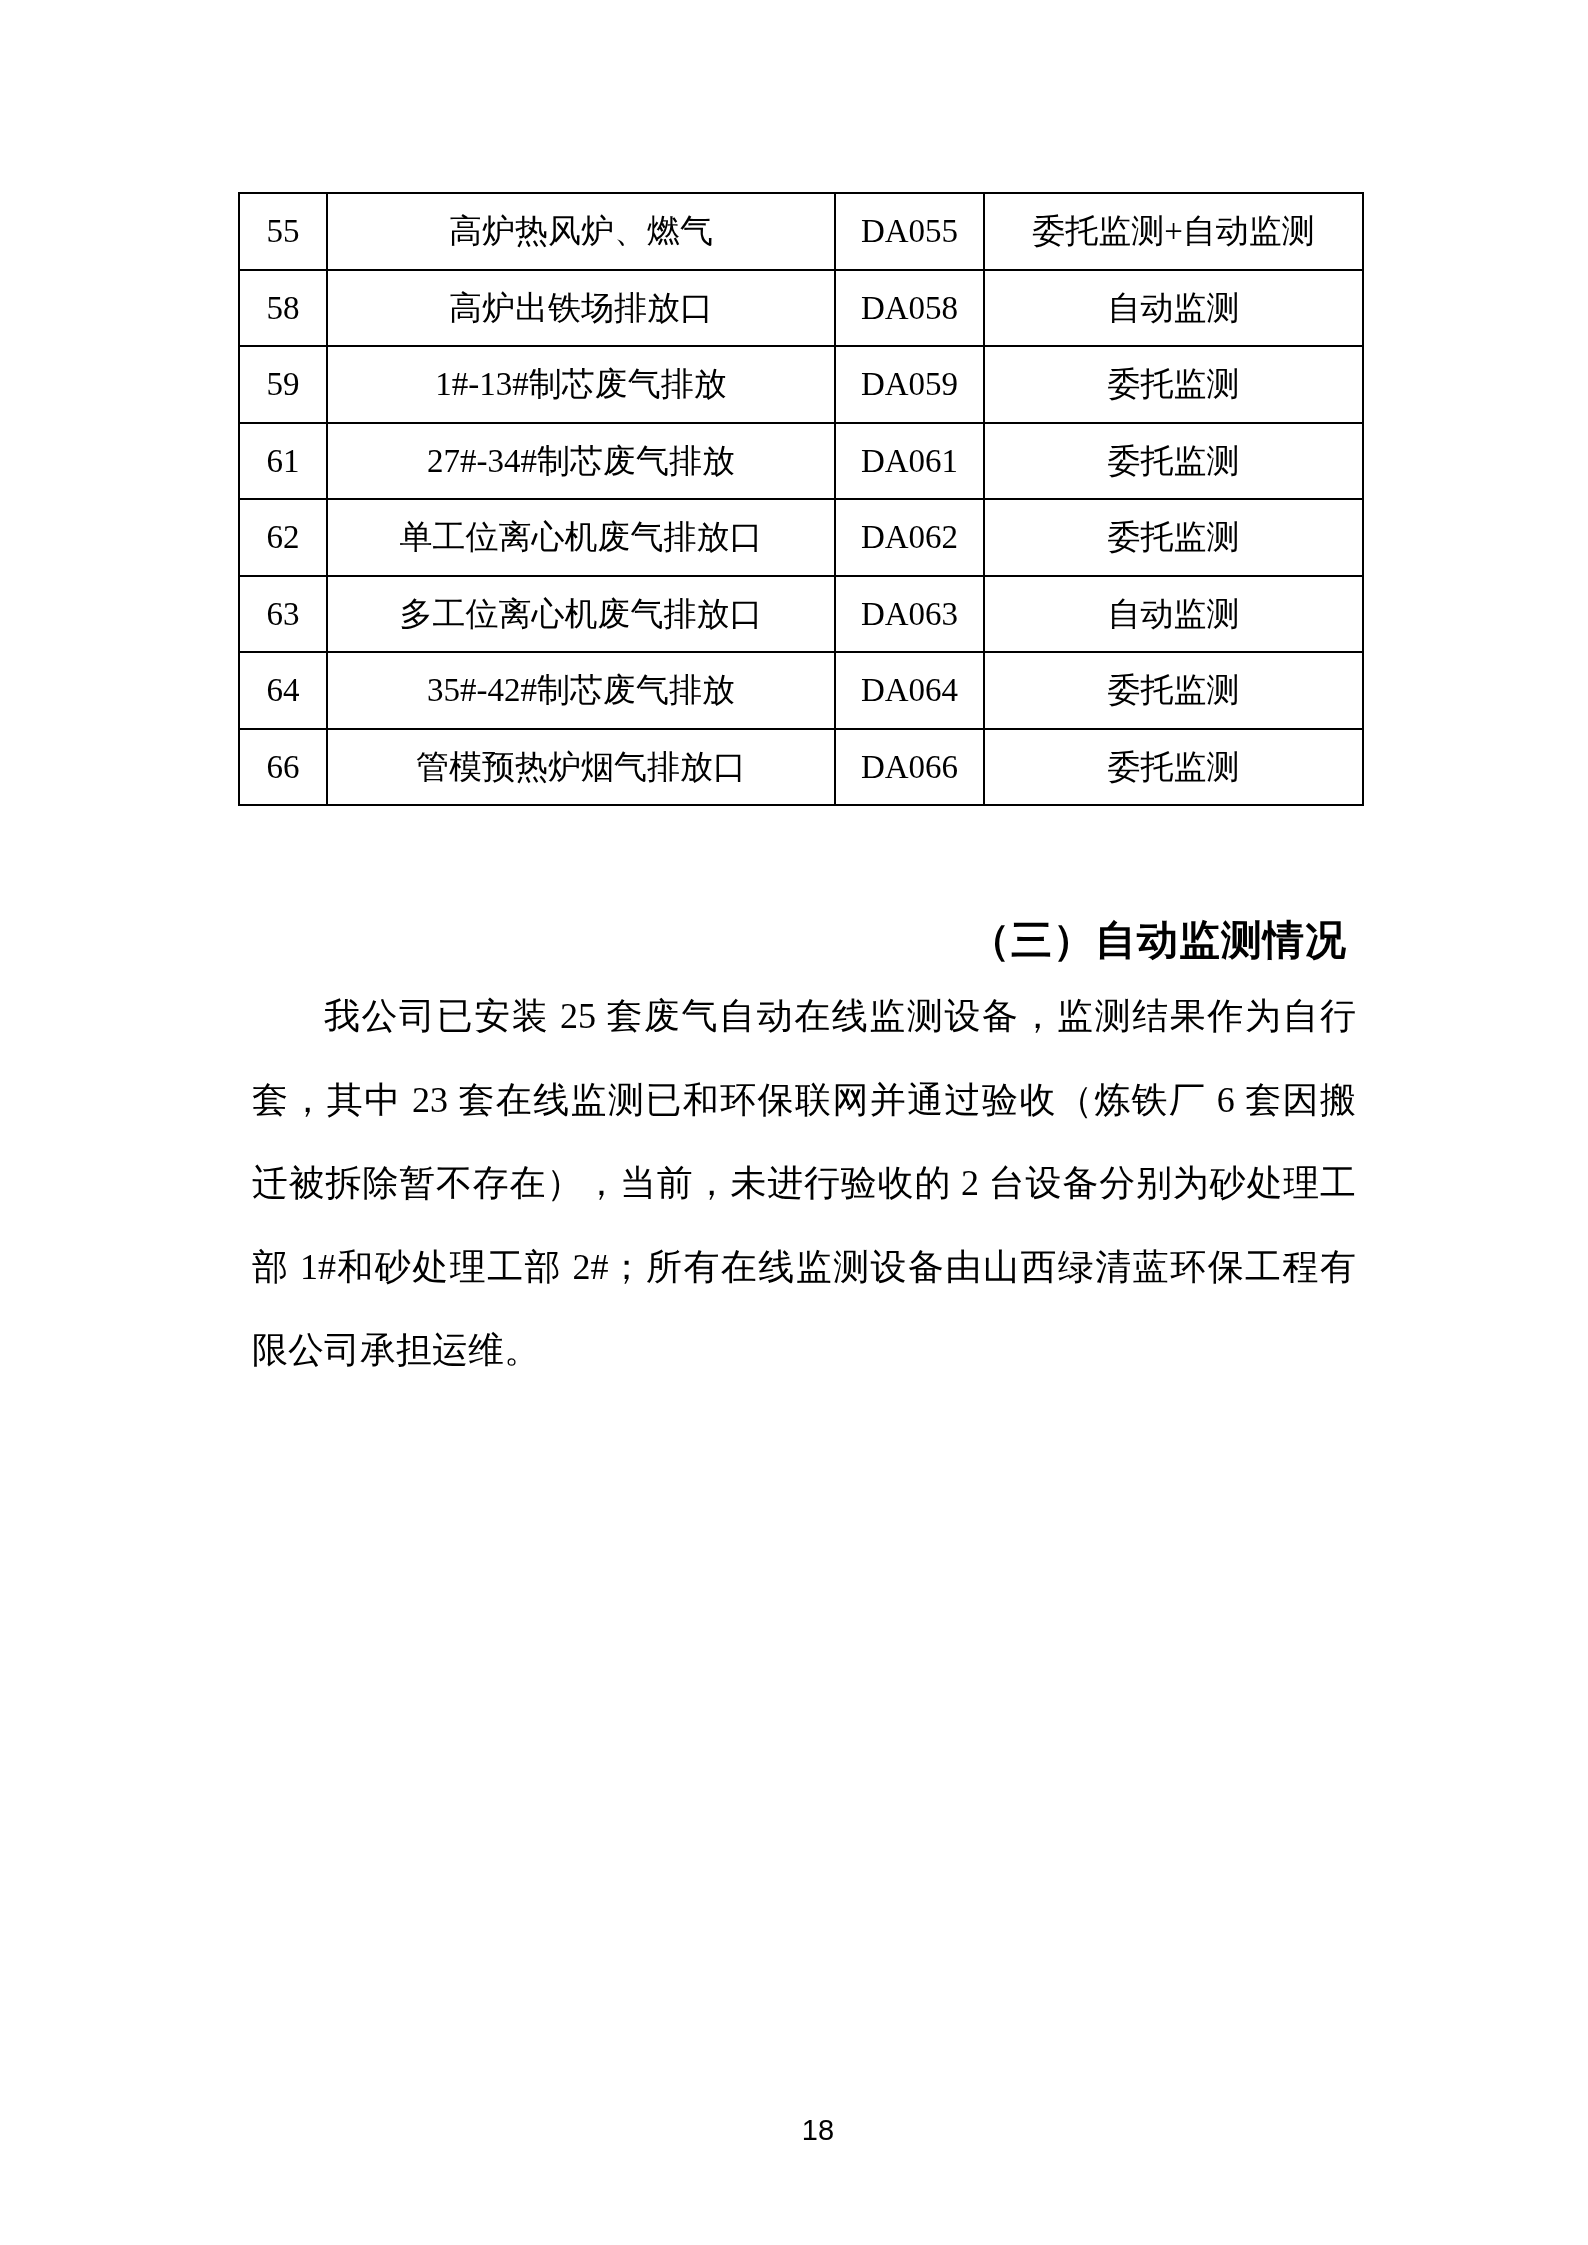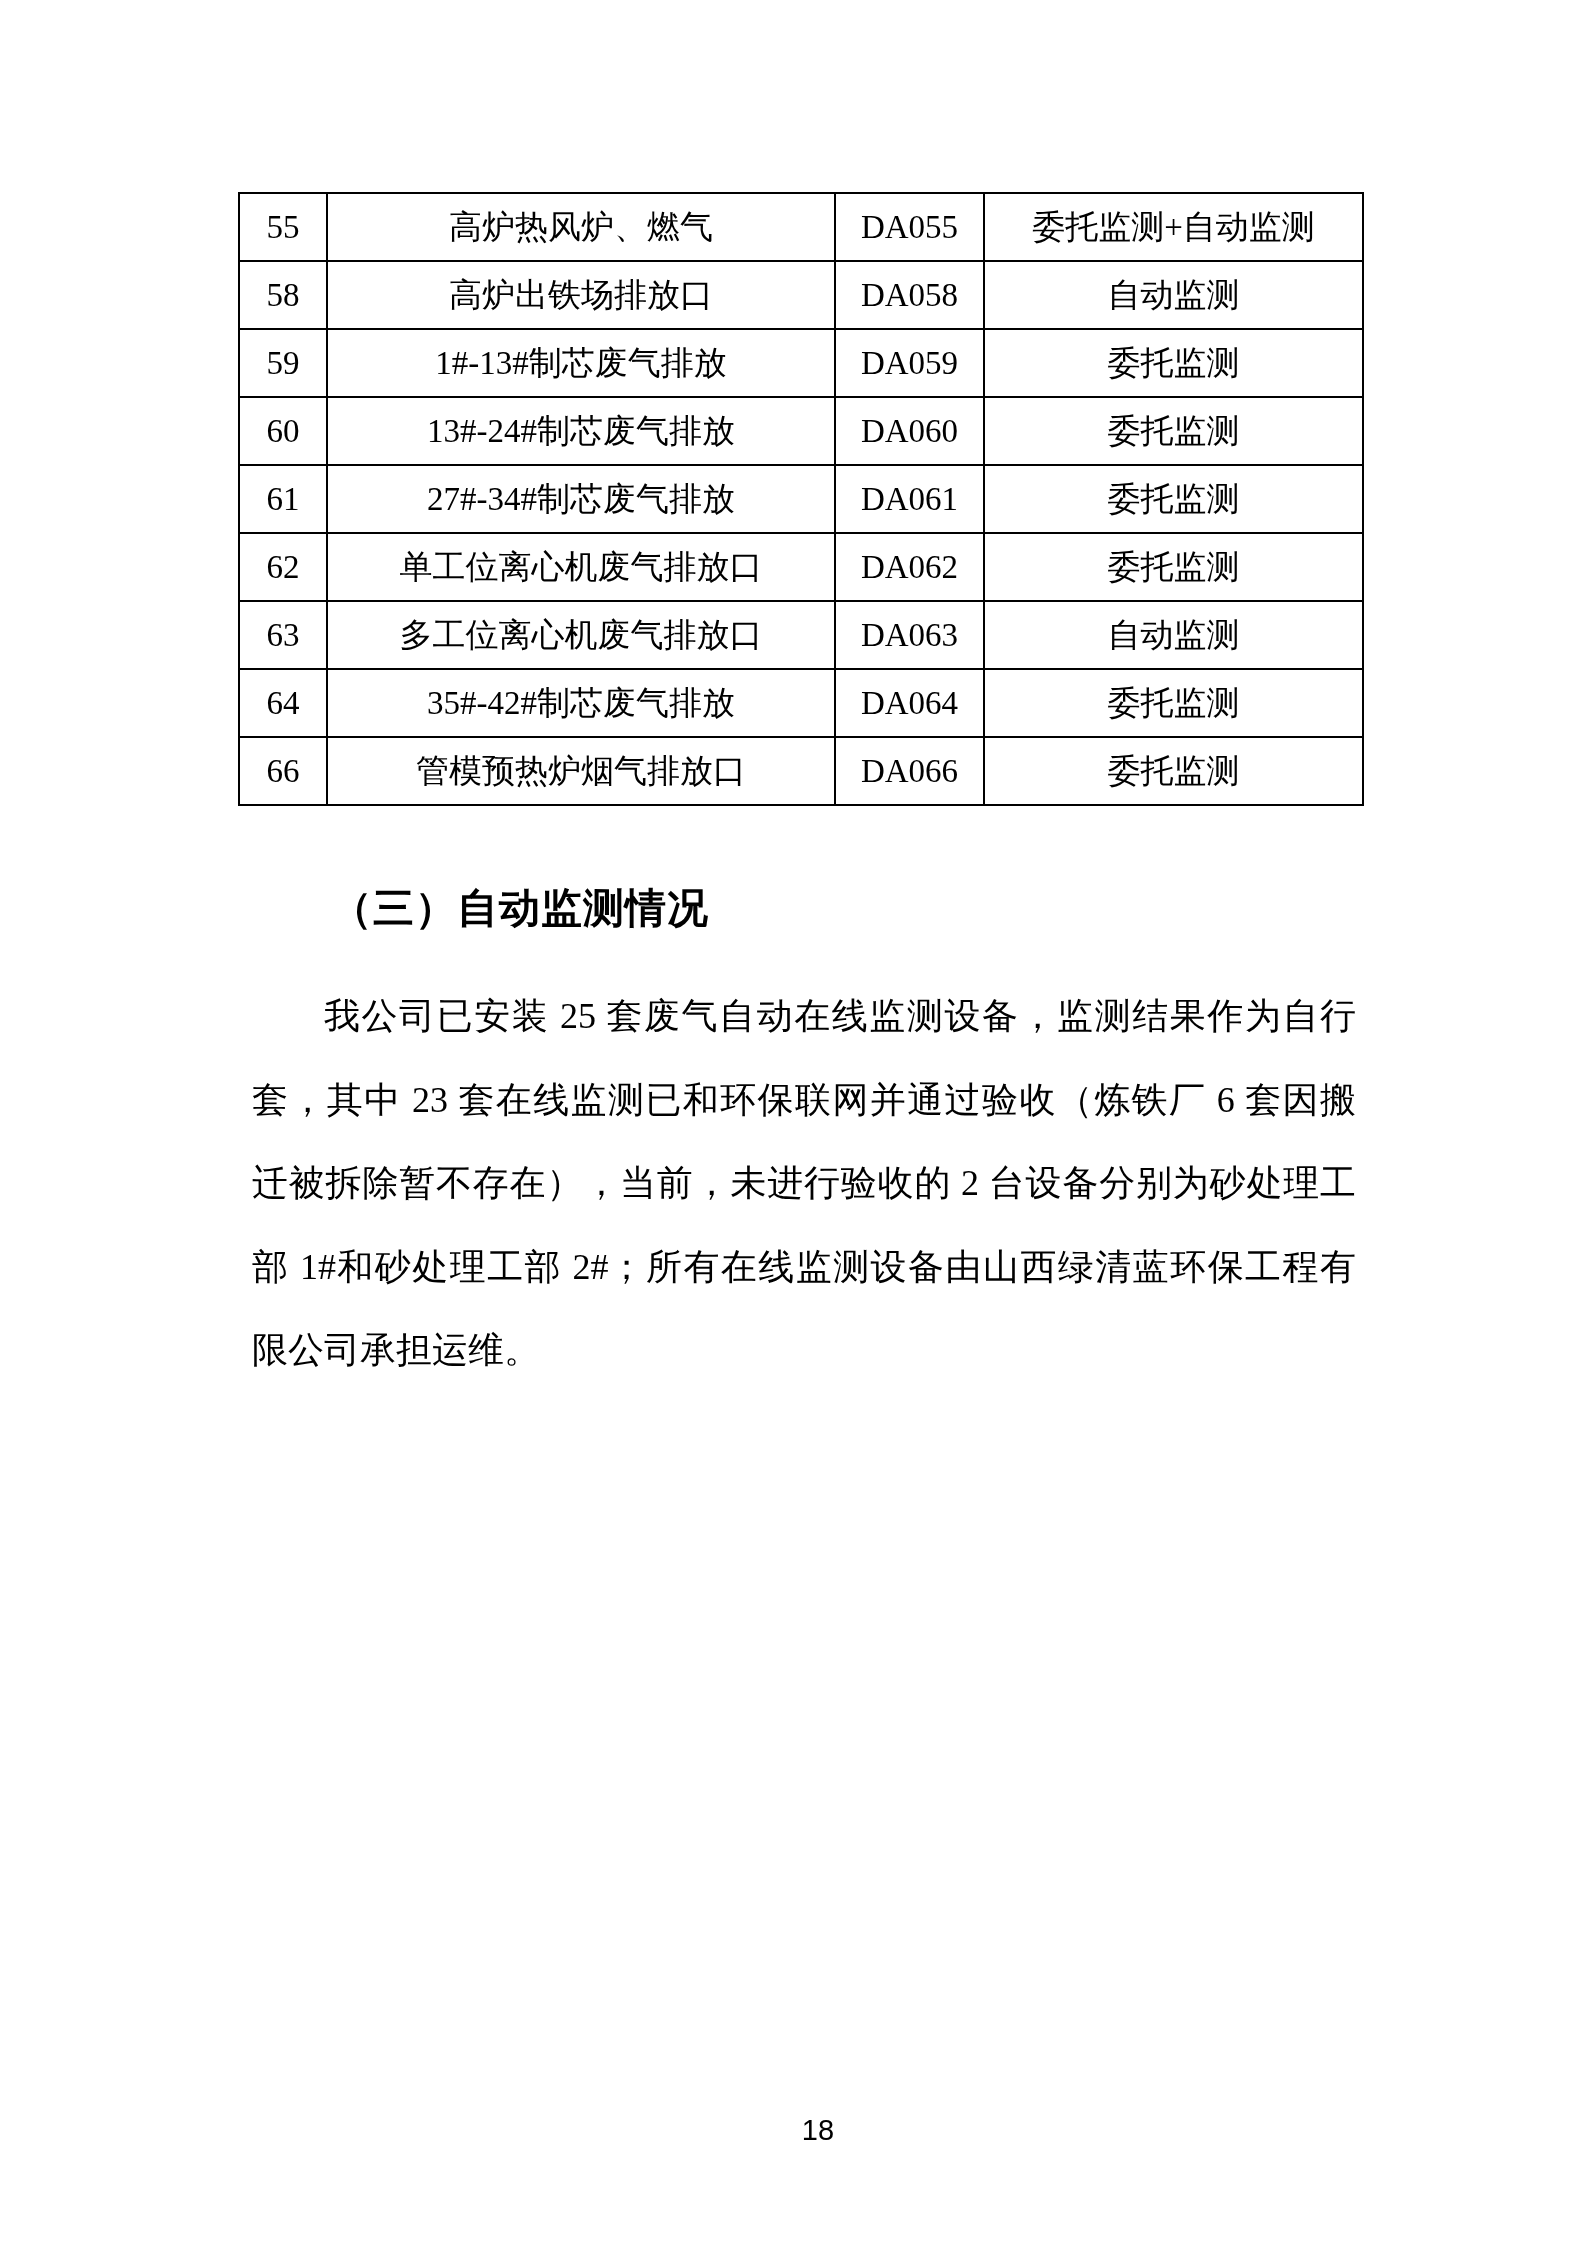--- a/index.html
+++ b/index.html
@@ -39,30 +39,31 @@
   }
   col.c-index { width: 88px; }
   col.c-name  { width: 508px; }
   col.c-code  { width: 149px; }
   col.c-type  { width: 379px; }
 
   
   .section-heading {
     position: absolute;
     left: 243px;
-    top: 884px;
+    top: 916px;
     width: 1104px;
     padding-left: 88px;
     box-sizing: border-box;
     font-family: Liberation Sans, sans-serif;
     font-weight: 700;
     font-size: 41px;
     line-height: 1.2;
     letter-spacing: 1px;
     white-space: nowrap;
+    text-align: right;
   }
 
   
   .paragraph {
     position: absolute;
     left: 252px;
     top: 975px;
     width: 1104px;
     font-size: 36px;
   }
@@ -117,26 +118,20 @@
         <td>DA058</td>
         <td>自动监测</td>
       </tr>
       <tr>
         <td>59</td>
         <td>1#-13#制芯废气排放</td>
         <td>DA059</td>
         <td>委托监测</td>
       </tr>
       <tr>
-        <td>60</td>
-        <td>13#-24#制芯废气排放</td>
-        <td>DA060</td>
-        <td>委托监测</td>
-      </tr>
-      <tr>
         <td>61</td>
         <td>27#-34#制芯废气排放</td>
         <td>DA061</td>
         <td>委托监测</td>
       </tr>
       <tr>
         <td>62</td>
         <td>单工位离心机废气排放口</td>
         <td>DA062</td>
         <td>委托监测</td>

